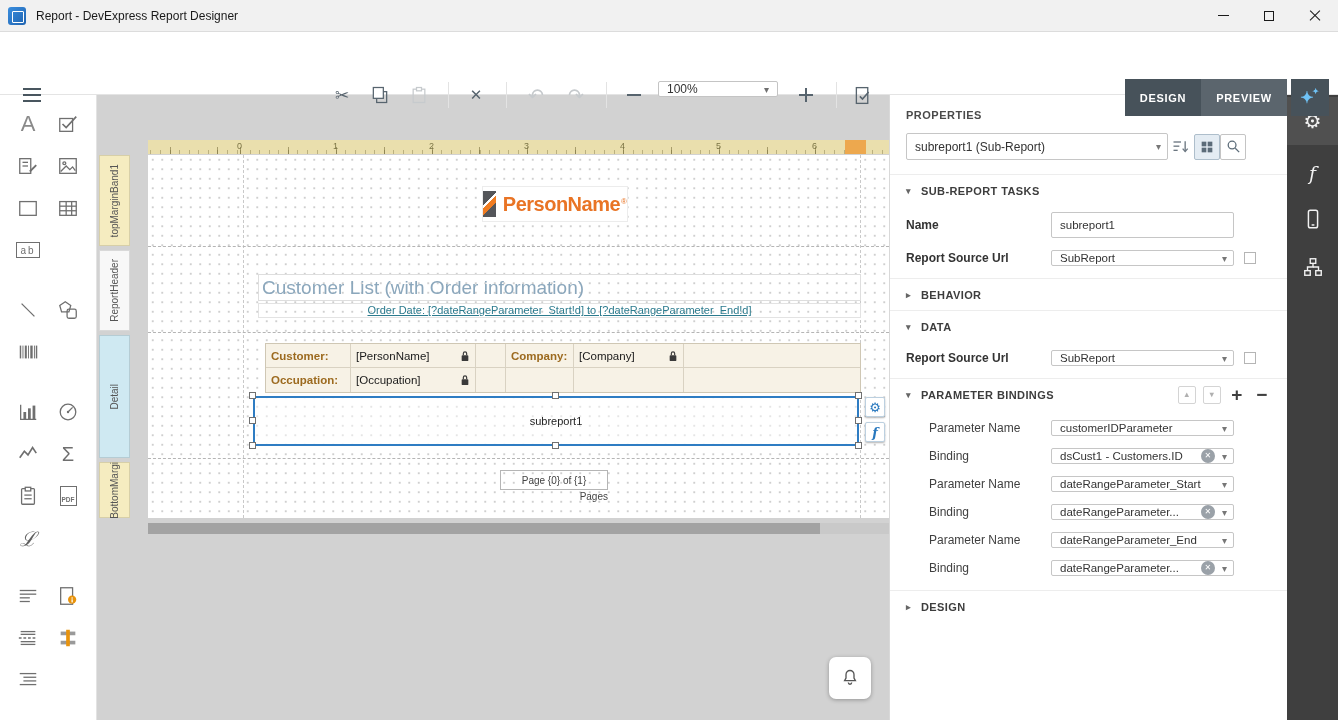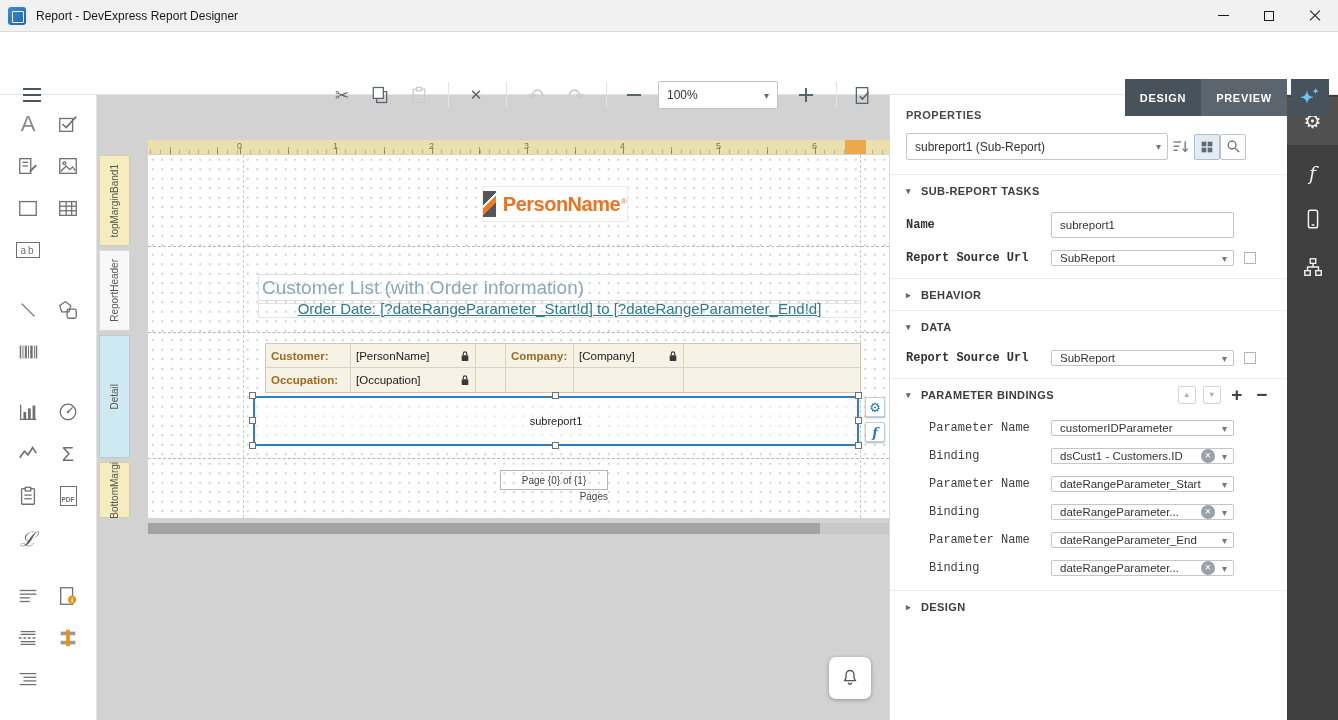--- a/index.html
+++ b/index.html
@@ -23,21 +23,21 @@
   #toolbar { position:absolute; left:0; top:32px; width:1338px; height:63px; background:#fff; border-bottom:1px solid #e4e4e4; z-index:20; }
   .ticon { position:absolute; top:51px; width:24px; height:24px; display:flex; align-items:center; justify-content:center; color:#57646e; font-size:17px; }
   .ticon.disabled { color:#c6cacd; }
   .vsep { position:absolute; top:50px; width:1px; height:26px; background:#e3e3e3; }
   .hamb { display:flex; flex-direction:column; gap:4px; }
   .hamb i { display:block; width:18px; height:2.2px; background:#49565f; }
   .zminus { width:14px; height:2px; background:#57646e; }
   .zplus { position:relative; width:14px; height:14px; }
   .zplus::before { content:""; position:absolute; top:6px; left:0; width:14px; height:2px; background:#57646e; }
   .zplus::after  { content:""; position:absolute; left:6px; top:0; width:2px; height:14px; background:#57646e; }
-  #zoom-combo { position:absolute; left:658px; top:49px; width:120px; height:28px; border:1px solid #c4c4c4; border-radius:2px; background:#fff; display:flex; align-items:center; padding:0 8px; font-size:12px; color:#333; }
+  #zoom-combo { position:absolute; left:658px; top:49px; width:120px; height:16px; border:1px solid #c4c4c4; border-radius:2px; background:#fff; display:flex; align-items:center; padding:0 8px; font-size:12px; color:#333; }
   #zoom-combo .caret { margin-left:auto; color:#6f6f6f; font-size:10px; }
   .mode-btn { position:absolute; top:47px; height:37px; display:flex; align-items:center; justify-content:center; color:#fff; font-size:11px; font-weight:bold; letter-spacing:.7px; cursor:default; }
   #btn-design { left:1125px; width:76px; background:#47525a; }
   #btn-preview { left:1201px; width:86px; background:#5b656d; }
   #btn-sparkle { left:1291px; width:38px; background:#47525a; }
   #btn-sparkle .sp1 { color:#6fc2f5; font-size:16px; }
   #btn-sparkle .sp2 { color:#6fc2f5; font-size:8px; margin:-12px 0 0 -2px; }
 
   
   #toolbox { position:absolute; left:0; top:95px; width:97px; height:625px; background:#fff; border-right:1px solid #e3e3e3; z-index:10; }
@@ -71,21 +71,21 @@
     background-image:radial-gradient(circle, #cfcfcf 1px, transparent 1px); background-size:9.5px 9.5px; }
   .hsep { position:absolute; left:0; right:0; height:0; border-top:1px dashed #b5b5b5; }
   .vsep-d { position:absolute; top:0; bottom:0; width:0; border-left:1px dashed #c9c9c9; }
 
   #logo-box { position:absolute; left:334px; top:31px; width:146px; height:36px; background:#fff; border:1px solid #ececec; display:flex; align-items:center; justify-content:center; gap:7px; }
   #logo-square { width:26px; height:26px; background:linear-gradient(135deg,#54565a 0 38%,#ffffff 38% 46%,#ef7c22 46% 62%,#54565a 62%); }
   #logo-text { font-size:20px; font-weight:bold; color:#e97425; letter-spacing:-0.5px; }
   #logo-reg { font-size:8px; color:#e97425; vertical-align:super; margin-left:1px; }
 
   #title-box { position:absolute; left:110px; top:119px; width:603px; height:27px; border:1px solid #dedede; display:flex; align-items:center; padding-left:3px; font-size:19px; color:#8ba7bc; }
-  #orderdate-box { position:absolute; left:110px; top:148px; width:603px; height:15px; border:1px solid #e3e3e3; display:flex; align-items:flex-end; justify-content:center; font-size:15px; color:#2c7b8e; text-decoration:underline; }
+  #orderdate-box { position:absolute; left:110px; top:148px; width:603px; height:15px; border:1px solid #e3e3e3; display:flex; align-items:flex-start; justify-content:center; font-size:11px; color:#2c7b8e; text-decoration:underline; }
 
   #detail-table { position:absolute; left:117px; top:188px; width:596px; height:50px; background:#f7f2e6; border:1px solid #cfc7b4; display:grid; grid-template-columns:85px 125px 30px 68px 110px 1fr; grid-template-rows:24px 24px; }
   .tcell { border-right:1px solid #d9d2c2; border-bottom:1px solid #d9d2c2; display:flex; align-items:center; padding:0 5px; font-size:11.5px; overflow:hidden; }
   .tcell.last { border-right:none; } .tcell.brow { border-bottom:none; }
   .tlabel { font-weight:bold; color:#9c6a1f; }
   .tvalue { color:#1a1a1a; }
   .tvalue span { flex:1; white-space:nowrap; overflow:hidden; }
   .lock { flex:none; margin-left:3px; }
 
   #subreport { position:absolute; left:105px; top:241px; width:606px; height:50px; border:2px solid #2f7dc3; background:rgba(255,255,255,.45); display:flex; align-items:center; justify-content:center; font-size:11px; color:#222; }
@@ -113,21 +113,21 @@
   .icon-btn { width:26px; height:26px; display:flex; align-items:center; justify-content:center; }
   .icon-btn.boxed { border:1px solid #c4c4c4; border-radius:2px; background:#fff; }
   .icon-btn.active { background:#e4ecf3; border-color:#aebecb; }
   .sec { display:flex; align-items:center; height:32px; border-top:1px solid #ededed; padding:0 16px; font-size:11px; font-weight:bold; color:#3d3d3d; letter-spacing:.4px; }
   .sec .scaret { font-size:9px; color:#666; margin-right:7px; width:8px; }
   .hdr-btns { margin-left:auto; display:flex; align-items:center; gap:7px; }
   .mini-btn { width:18px; height:18px; border:1px solid #d4d4d4; border-radius:2px; display:flex; align-items:center; justify-content:center; font-size:8px; color:#b0b0b0; background:#fff; }
   .pm-btn { font-size:19px; color:#3f3f3f; width:18px; text-align:center; line-height:18px; }
   .prow { display:flex; align-items:center; padding:0 16px; margin:6px 0 12px 0; }
   .prow.tight { margin:8px 0 12px 0; }
-  .plabel { flex:none; width:145px; font-weight:bold; font-size:12px; color:#333;font-family:Liberation Mono, monospace; }
+  .plabel { flex:none; width:145px; font-weight:bold; font-size:12px; color:#333; }
   .prow.indent .plabel { font-weight:normal; padding-left:23px; color:#3f3f3f; }
   .pctrl { flex:none; width:183px; }
   .pinput { width:183px; height:26px; border:1px solid #c6c6c6; border-radius:2px; font-size:11.5px; color:#333; padding:0 8px; font-family:"Liberation Sans", sans-serif; background:#fff; }
   .pcheck { flex:none; width:12px; height:12px; border:1px solid #b5b5b5; background:#fff; margin-left:10px; }
   .clear-btn { flex:none; width:14px; height:14px; border-radius:50%; background:#9aa1a8; color:#fff; font-size:8px; line-height:14px; text-align:center; margin-right:3px; }
   .prow.indent { margin:10px 0 0 0; } .prow.indent + .prow.indent { margin-top:12px; }
   .sec.after-rows { margin-top:14px; }
 
   
   #rightstrip { position:absolute; left:1287px; top:95px; width:51px; height:625px; background:#3f3f3f; z-index:15; }

